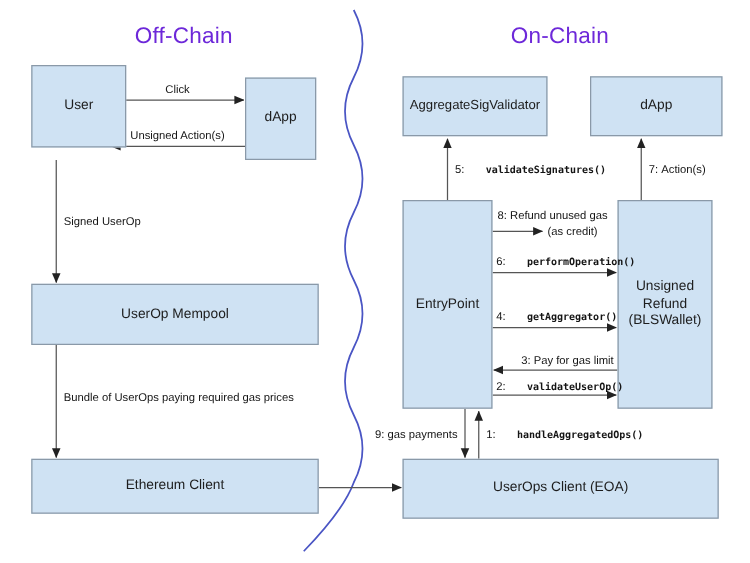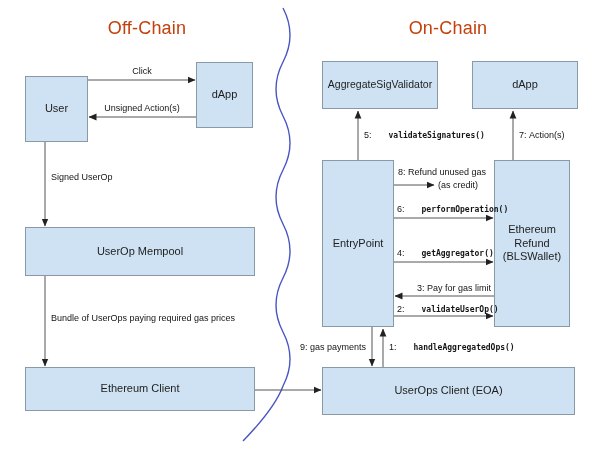--- a/index.html
+++ b/index.html
@@ -1,21 +1,21 @@
 <!DOCTYPE html>
 <html style="--node-fill: #cfe2f3; --node-border: #8a99a8; --arrow: #555555; --divider: #4a55c4;"><head>
 <meta charset="utf-8">
 <style>
   html,body { margin:0; padding:0; background:#ffffff; }
   .stage {
     position:relative; width:600px; height:450px; background:#ffffff;
     font-family:"Liberation Sans", sans-serif; overflow:hidden;
   }
   .title {
-    position:absolute; font-size:18px; color:#c2410c;
+    position:absolute; font-size:18px; color:#6d28d9;
     text-align:center; letter-spacing:0.2px;
   }
   .node {
     position:absolute; box-sizing:border-box;
     background:var(--node-fill,#cfe2f3);
     border:1px solid var(--node-border,#8a99a8);
     display:flex; align-items:center; justify-content:center;
     text-align:center; font-size:11px; color:#1d1d1d; line-height:1.25;
   }
   .lbl {
@@ -59,21 +59,21 @@
     <line class="arrow" x1="394" y1="262" x2="493" y2="262" marker-end="url(#ah)"></line>
     <line class="arrow" x1="494" y1="296" x2="395" y2="296" marker-end="url(#ah)"></line>
     <line class="arrow" x1="394" y1="316" x2="493" y2="316" marker-end="url(#ah)"></line>
     <line class="arrow" x1="372" y1="327" x2="372" y2="366" marker-end="url(#ah)"></line>
     <line class="arrow" x1="383" y1="367" x2="383" y2="329" marker-end="url(#ah)"></line>
   </svg>
 
   <div class="title" style="left:47px;top:18px;width:200px">Off-Chain</div>
   <div class="title" style="left:348px;top:18px;width:200px">On-Chain</div>
 
-  <div class="node" style="left:25px;top:76px;width:63px;height:66px">
+  <div class="node" style="left:25px;top:52px;width:76px;height:66px">
     <span>User</span>
   </div>
   <div class="node" style="left:196px;top:62px;width:57px;height:66px">
     <span>dApp</span>
   </div>
   <div class="node" style="left:25px;top:227px;width:230px;height:49px">
     <span>UserOp Mempool</span>
   </div>
   <div class="node" style="left:25px;top:367px;width:230px;height:44px">
     <span>Ethereum Client</span>
@@ -83,21 +83,21 @@
     <span>AggregateSigValidator</span>
   </div>
   <div class="node" style="left:472px;top:61px;width:106px;height:48px">
     <span>dApp</span>
   </div>
   <div class="node" style="left:322px;top:160px;width:72px;height:167px">
     <span>EntryPoint</span>
   </div>
   <div class="node" style="left:494px;top:160px;width:76px;height:167px">
     <div>
-      <div>Ethereum</div>
+      <div>Unsigned</div>
       <div>Refund</div>
       <div>(BLSWallet)</div>
     </div>
   </div>
   <div class="node" style="left:322px;top:367px;width:253px;height:48px">
     <span>UserOps Client (EOA)</span>
   </div>
 
   <div class="lbl center" style="left:88px;top:66px;width:108px">Click</div>
   <div class="lbl center" style="left:88px;top:103px;width:108px">Unsigned Action(s)</div>

